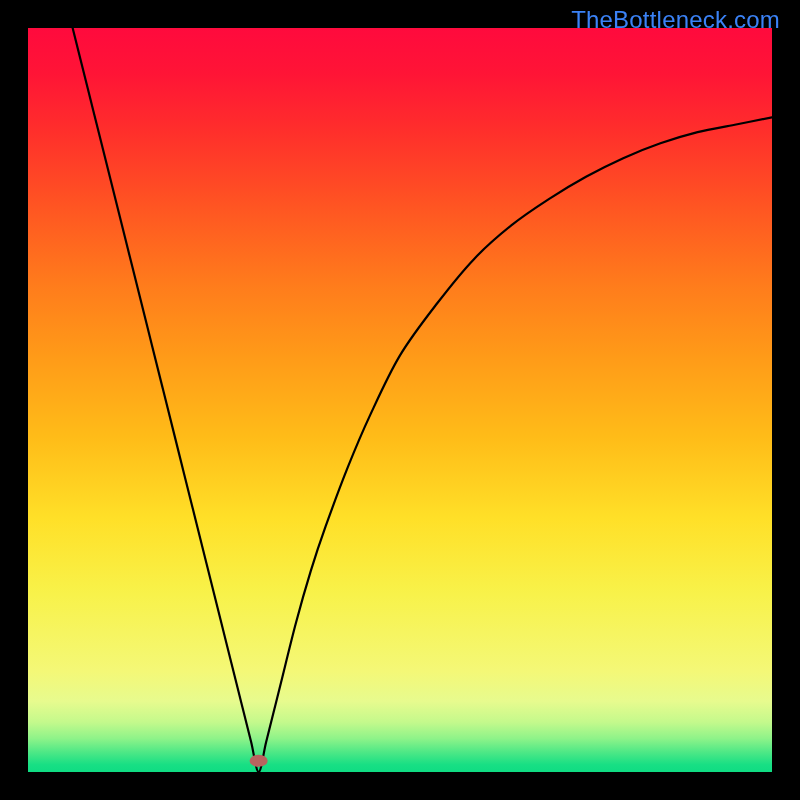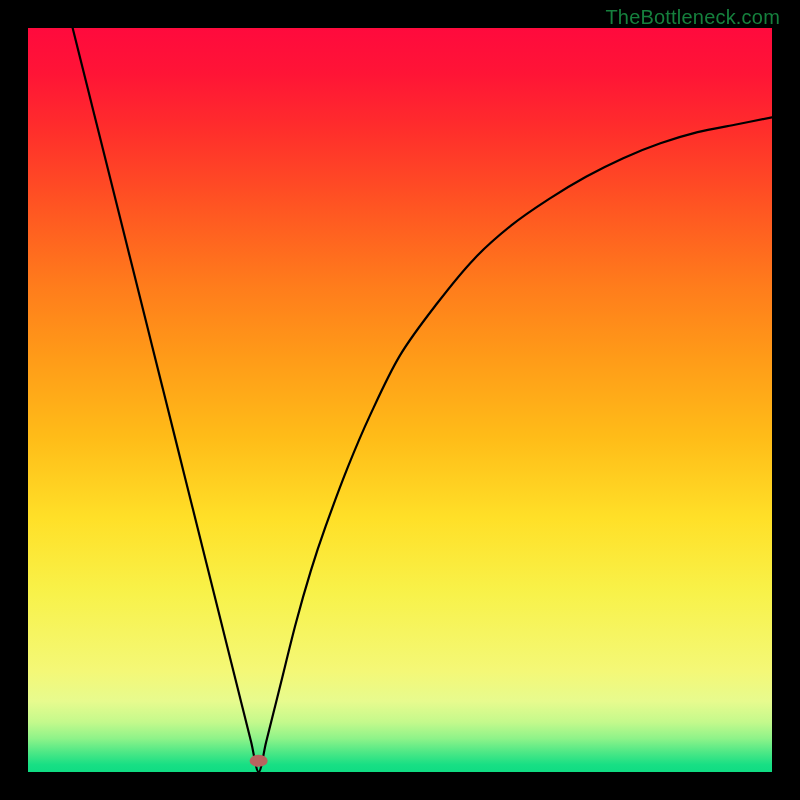--- a/index.html
+++ b/index.html
@@ -16,23 +16,23 @@
     top: 28px;
     width: 744px;
     height: 744px;
     background: #000;
   }
   .watermark {
     position: absolute;
     top: 6px;
     right: 20px;
     font-family: Arial, Helvetica, sans-serif;
-    font-size: 20px;
+    font-size: 24px;
     font-weight: 500;
-    color: #15803d;
+    color: #3b82f6;
     letter-spacing: 0.2px;
   }
   svg {
     display: block;
   }
 </style>
 </head>
 <body>
 
 <div class="frame">

